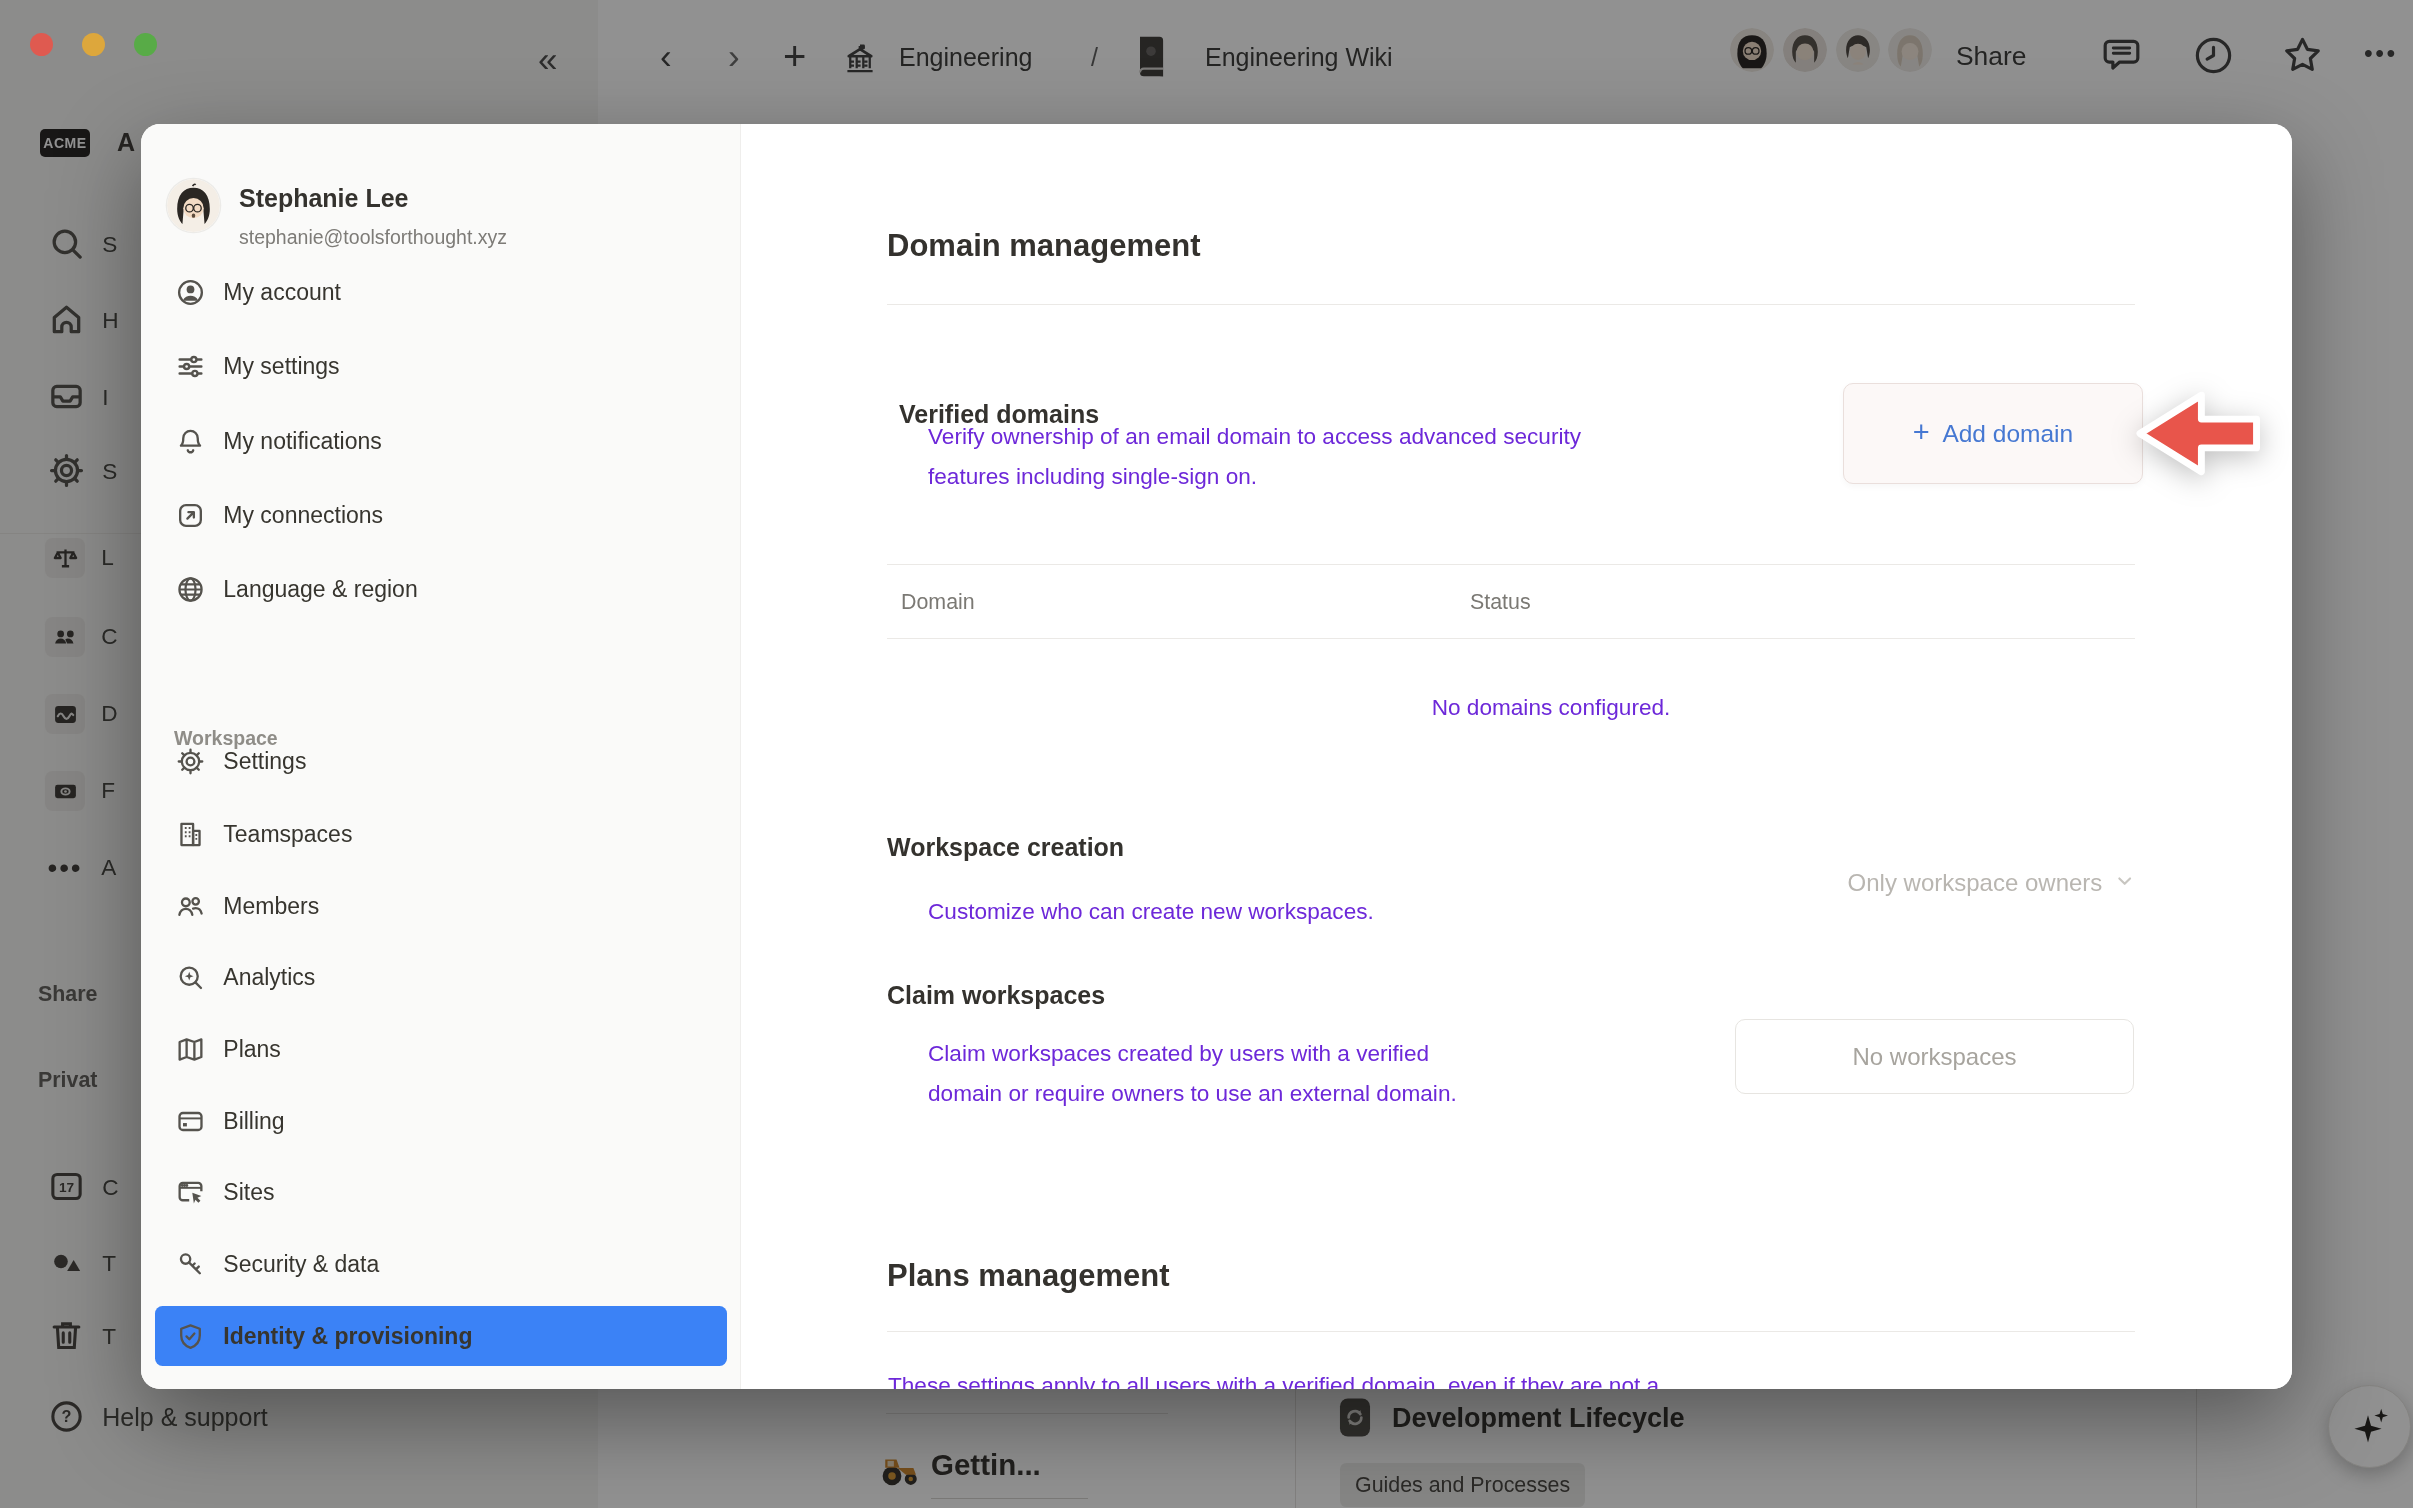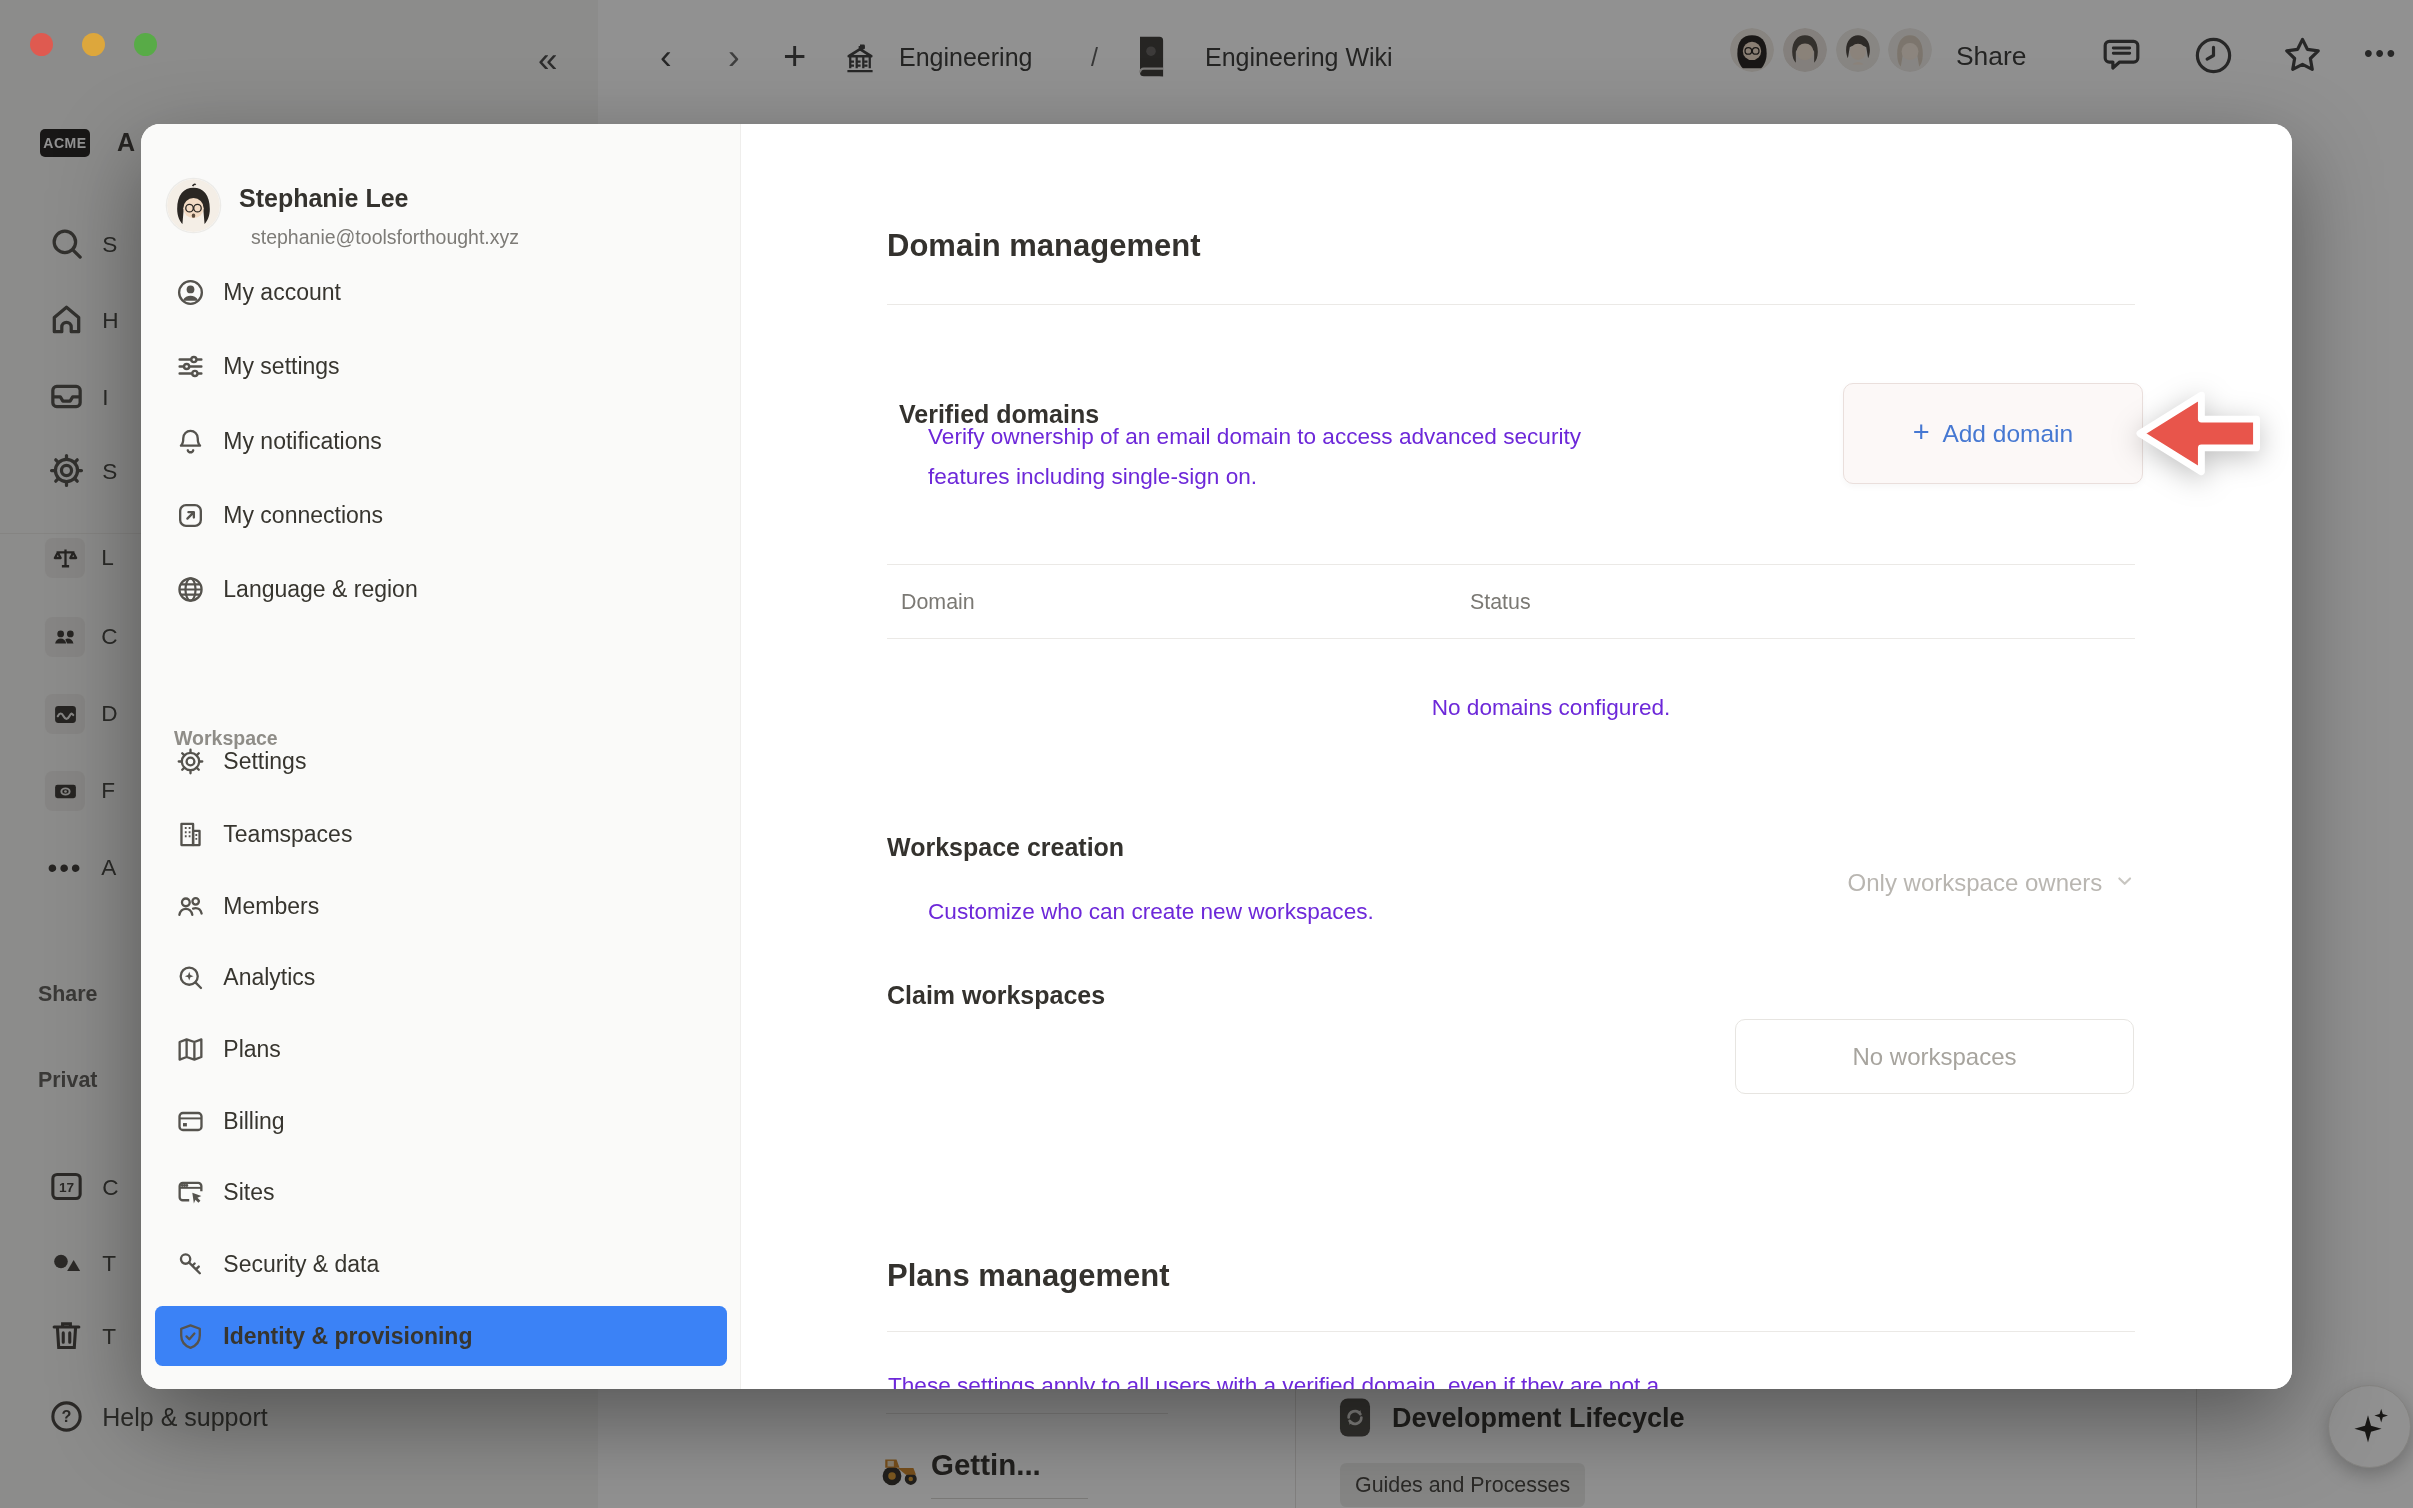--- a/index.html
+++ b/index.html
@@ -37,21 +37,21 @@
   .lights { position:absolute; top:33px; left:30px; display:flex; gap:29px; }
   .light { width:23px; height:23px; border-radius:50%; }
 
   
   .modal { position:absolute; left:141px; top:124px; width:2151px; height:1265px; background:#fff;
            border-radius:19px; box-shadow:0 31px 88px rgba(0,0,0,.4); display:flex; overflow:hidden; }
   .m-side { width:600px; background:#fafaf9; border-right:1.3px solid #efeeec; position:relative; flex:none; }
   .m-main { position:relative; flex:1; background:#fff; }
 
   .m-user-name { font-size:25px; font-weight:700; color:#34322e; }
-  .m-user-mail { font-size:19.5px; color:#7d7b77; margin-top:6.3px;margin-left:12px; }
+  .m-user-mail { font-size:19.5px; color:#7d7b77; margin-top:6.3px; }
 
   .m-row { position:absolute; left:14px; width:572px; height:60px; display:flex; align-items:center;
            border-radius:7.5px; padding-left:19px; }
   .m-row .ico { width:33px; height:33px; color:#55534e; display:flex; align-items:center; justify-content:center; flex:none; }
   .m-row .lbl { font-size:23px; color:#37352f; margin-left:16.3px; white-space:nowrap; }
   .m-row.active { background:#3b82f6; }
   .m-row.active .lbl { font-weight:700; }
   .m-sec { position:absolute; left:33px; font-size:19.5px; font-weight:700; color:#8f8d88; }
 
   .h1 { font-size:31px; font-weight:700; color:#34322e; }
@@ -510,20 +510,24 @@
           <span>Only workspace owners</span>
           <span>
             <svg width="21.4" height="21.4" viewBox="0 0 24 24" fill="none" stroke="#c8c6c1" stroke-width="2.4" stroke-linecap="round" stroke-linejoin="round">
                 <path d="M6 9.5l6 6 6-6"></path>
               </svg>
           </span>
         </div>
       </div>
 
       <div class="abs h2" style="left:146px;top:857px;">Claim workspaces</div>
+      <div class="abs body-txt" style="left:147px;top:910px;">
+        <div>Claim workspaces created by users with a verified</div>
+        <div>domain or require owners to use an external domain.</div>
+      </div>
       <div class="ghost-btn" style="left:994px;top:895px;width:399px;height:75px;">
         <span>No workspaces</span>
       </div>
 
       <div class="abs h1" style="left:146px;top:1134px;">Plans management</div>
       <div class="hline" style="left:146px;top:1207px;width:1248px;background:#ebe9e6;"></div>
       <div class="clip-line" style="left:147px;top:1249px;">These settings apply to all users with a verified domain, even if they are not a</div>
     </div>
   </div>
 

